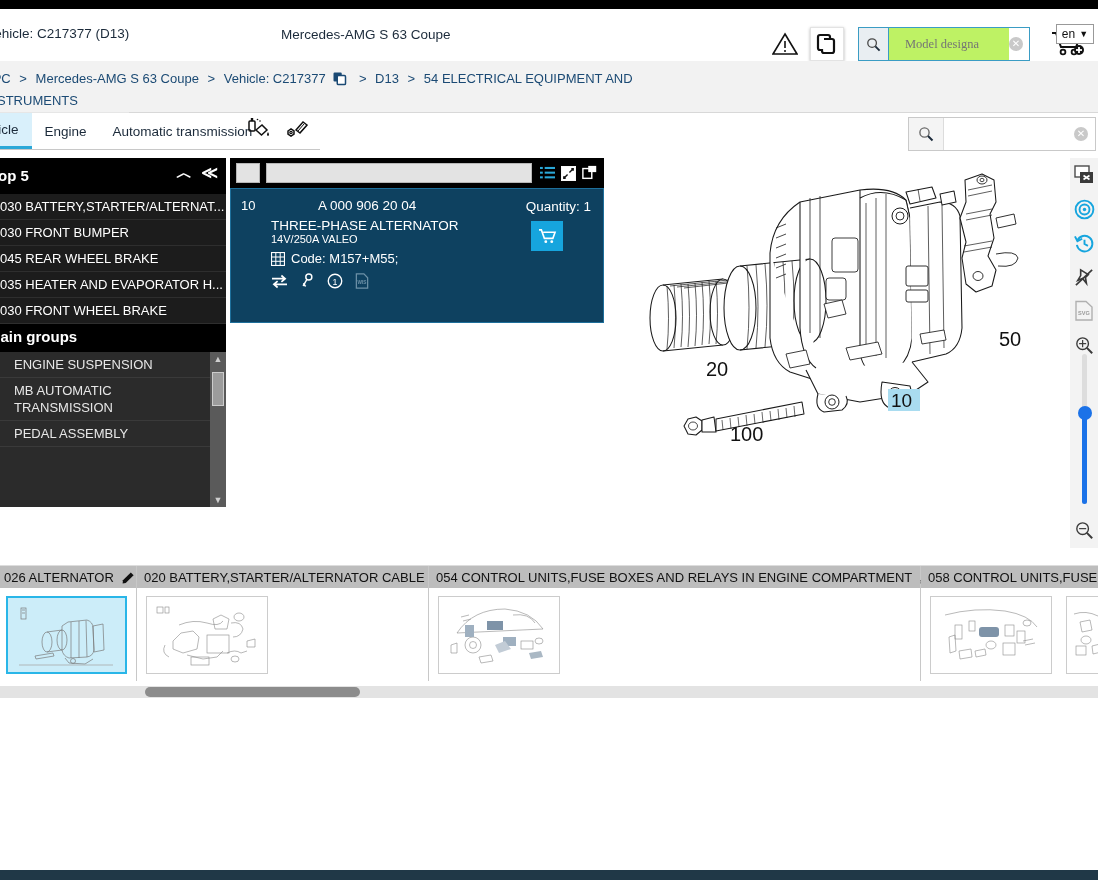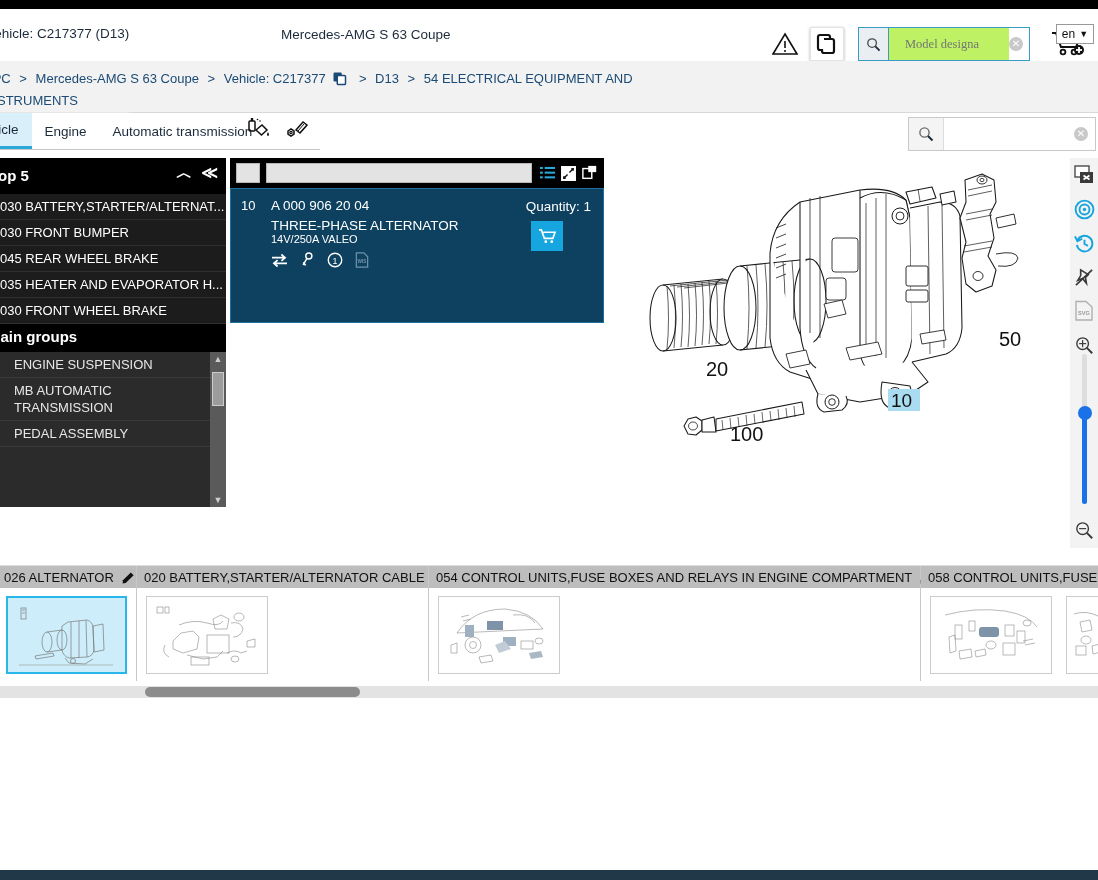--- a/index.html
+++ b/index.html
@@ -116,21 +116,21 @@
   .pp-toolbar { height:30px; background:#000; display:flex; align-items:center; padding:0 6px; }
   .pp-box { width:24px; height:20px; background:#e3e3e3; border:1px solid #b7b7b7; }
   .pp-field { flex:1; height:20px; background:#e3e3e3; border:1px solid #b7b7b7; margin-left:6px; }
   .pp-ticons { display:flex; gap:6px; margin-left:8px; align-items:center; }
   .part-card {
     background:#0e4160; border:1px solid #1e6f9b; color:#fff; padding:9px 10px 10px 10px;
     position:relative; height:135px;
   }
   .pc-row1 { display:flex; align-items:flex-start; }
   .pc-pos { width:30px; font-size:13px; }
-  .pc-num { font-size:13.5px; }
+  .pc-num { font-size:13.5px;margin-left:47px; }
   .pc-desc { margin-left:30px; margin-top:5px; font-size:13.5px; }
   .pc-spec { margin-left:30px; font-size:11px; }
   .pc-code { margin-left:30px; margin-top:6px; font-size:13px; display:flex; align-items:center; gap:6px; }
   .pc-icons { margin-left:30px; margin-top:7px; display:flex; gap:12px; align-items:center; }
   .pc-qty { position:absolute; right:12px; top:10px; font-size:13.5px; }
   .pc-cartbtn {
     position:absolute; right:40px; top:32px; width:32px; height:30px; background:#16a5de;
     display:flex; align-items:center; justify-content:center;
   }
 
@@ -421,20 +421,32 @@
         </span>
       </div>
     </div>
     <div class="part-card">
       <div class="pc-row1">
         <div class="pc-pos">10</div>
         <div class="pc-num">A 000 906 20 04</div>
       </div>
       <div class="pc-desc">THREE-PHASE ALTERNATOR</div>
       <div class="pc-spec">14V/250A VALEO</div>
+      <div class="pc-code">
+        <span>
+          <svg width="14" height="14" viewBox="0 0 14 14">
+              <rect x="0.5" y="0.5" width="13" height="13" fill="none" stroke="#fff" stroke-width="1.2"></rect>
+              <line x1="0.5" y1="5" x2="13.5" y2="5" stroke="#fff" stroke-width="1"></line>
+              <line x1="0.5" y1="9.3" x2="13.5" y2="9.3" stroke="#fff" stroke-width="1"></line>
+              <line x1="4.8" y1="0.5" x2="4.8" y2="13.5" stroke="#fff" stroke-width="1"></line>
+              <line x1="9.2" y1="0.5" x2="9.2" y2="13.5" stroke="#fff" stroke-width="1"></line>
+            </svg>
+        </span>
+        <span>Code: M157+M55;</span>
+      </div>
       <div class="pc-icons">
         <span>
           <svg width="17" height="15" viewBox="0 0 18 16">
               <path d="M1 5 H15 M11 1.6 L15 5 L11 8.4" fill="none" stroke="#fff" stroke-width="1.8"></path>
               <path d="M17 11 H3 M7 7.6 L3 11 L7 14.4" fill="none" stroke="#fff" stroke-width="1.8"></path>
             </svg>
         </span>
         <span>
           <svg width="15" height="16" viewBox="0 0 16 18">
               <circle cx="9.5" cy="4.5" r="3.4" fill="none" stroke="#fff" stroke-width="1.6"></circle>

